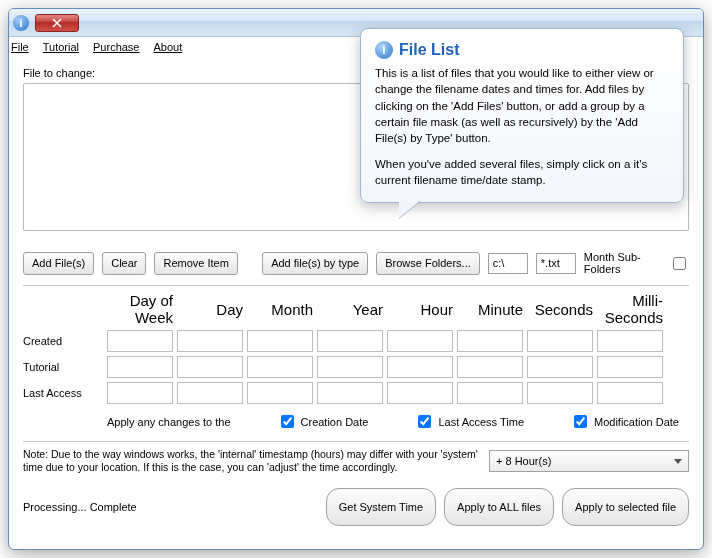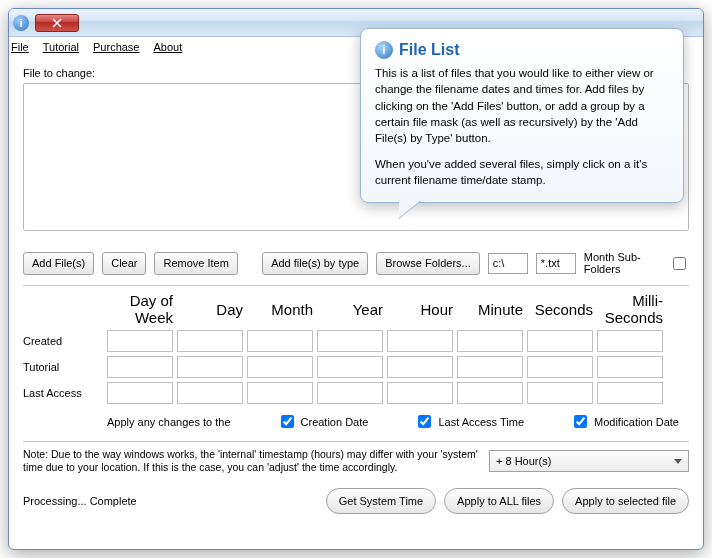--- a/index.html
+++ b/index.html
@@ -148,21 +148,21 @@
     width: 0;height:0;border-left:4px solid transparent;border-right:4px solid transparent;border-top:5px solid #555;
   }
   .bottomrow {
     display: flex;
     align-items: center;
     margin-top: 14px;
     gap: 8px;
   }
   .status { font-size: 11px; flex:1; }
   .bigbtn {
-    height: 26px;
+    height: 38px;
     min-width: 110px;
     padding: 0 12px;
     background: linear-gradient(to bottom,#fdfdfd,#e6e6e6);
     border: 1px solid #a0a0a0;
     border-radius: 13px;
     font-size: 11px;
     cursor: pointer;
   }
   
   .callout {

